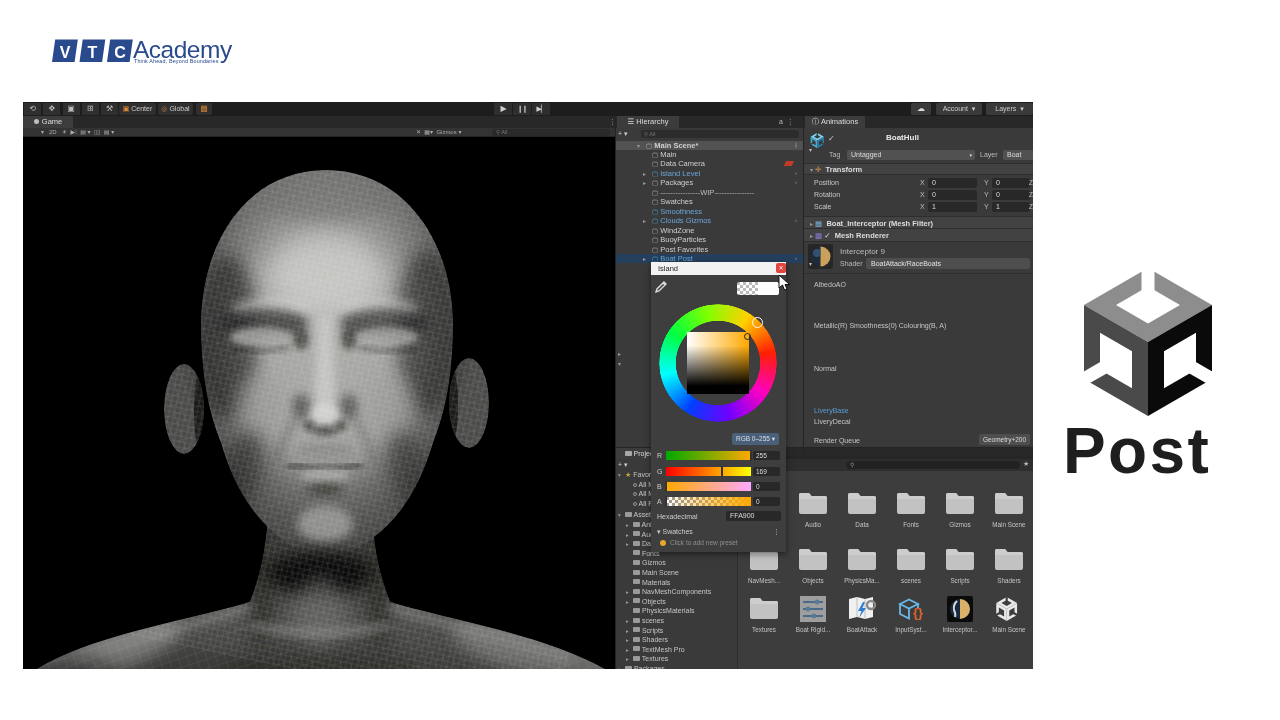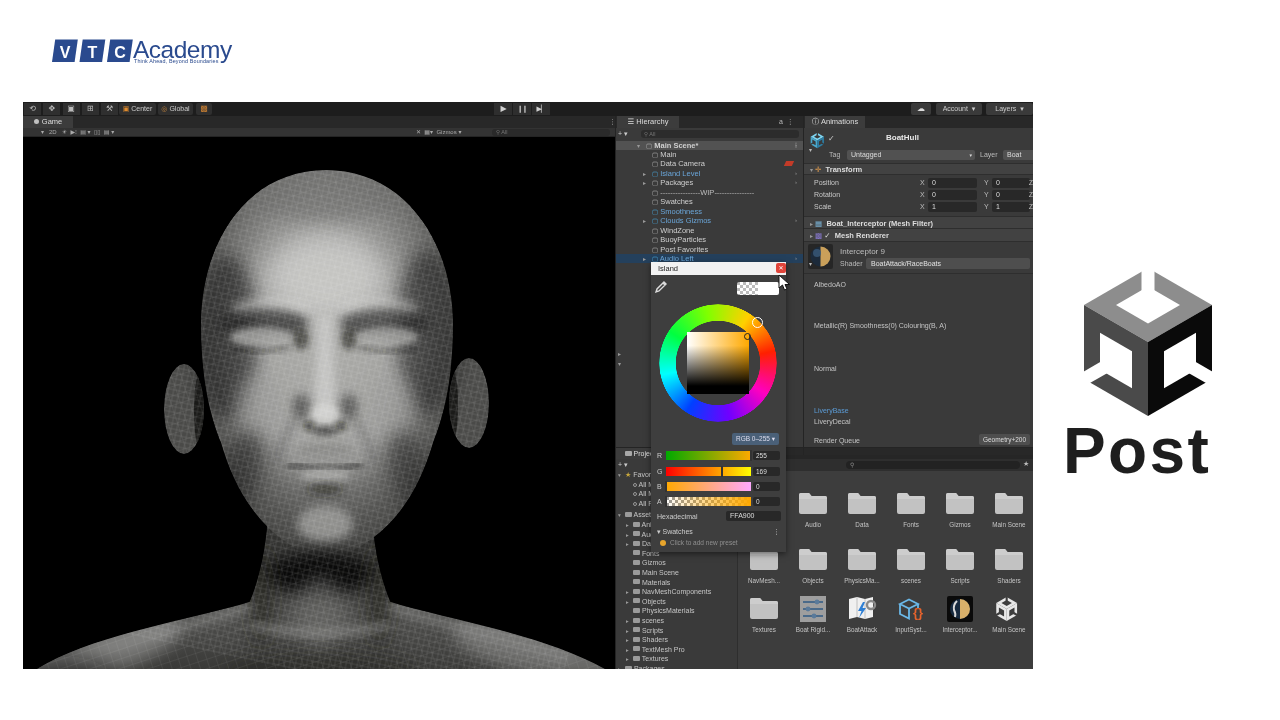--- a/index.html
+++ b/index.html
@@ -187,21 +187,21 @@
 <div style="position:absolute;left:592px;top:76.3px;width:188px;height:9.5px;color:#cfcfcf;font-size:7.5px;line-height:9.5px;white-space:nowrap;overflow:hidden;padding-left:28px"><span style="display:inline-block;width:9px;color:#999;font-size:6px">▸</span><span style="color:#b5b5b5;font-size:6.5px">▢</span> <span style="">Packages</span></div>
 <div style="position:absolute;left:772px;top:76.3px;width:8px;height:9.5px;color:#999;font-size:6px;line-height:9.5px">›</div>
 <div style="position:absolute;left:592px;top:85.8px;width:188px;height:9.5px;color:#bdbdbd;font-size:7.5px;line-height:9.5px;white-space:nowrap;overflow:hidden;padding-left:28px"><span style="display:inline-block;width:9px;color:#999;font-size:6px"></span><span style="color:#b5b5b5;font-size:6.5px">▢</span> <span style="">----------------WIP----------------</span></div>
 <div style="position:absolute;left:592px;top:95.2px;width:188px;height:9.5px;color:#cfcfcf;font-size:7.5px;line-height:9.5px;white-space:nowrap;overflow:hidden;padding-left:28px"><span style="display:inline-block;width:9px;color:#999;font-size:6px"></span><span style="color:#b5b5b5;font-size:6.5px">▢</span> <span style="">Swatches</span></div>
 <div style="position:absolute;left:592px;top:104.7px;width:188px;height:9.5px;color:#6aa5d8;font-size:7.5px;line-height:9.5px;white-space:nowrap;overflow:hidden;padding-left:28px"><span style="display:inline-block;width:9px;color:#999;font-size:6px"></span><span style="color:#49a8dd;font-size:6.5px">▢</span> <span style="">Smoothness</span></div>
 <div style="position:absolute;left:592px;top:114.1px;width:188px;height:9.5px;color:#6aa5d8;font-size:7.5px;line-height:9.5px;white-space:nowrap;overflow:hidden;padding-left:28px"><span style="display:inline-block;width:9px;color:#999;font-size:6px">▸</span><span style="color:#49a8dd;font-size:6.5px">▢</span> <span style="">Clouds Gizmos</span></div>
 <div style="position:absolute;left:772px;top:114.1px;width:8px;height:9.5px;color:#999;font-size:6px;line-height:9.5px">›</div>
 <div style="position:absolute;left:592px;top:123.6px;width:188px;height:9.5px;color:#cfcfcf;font-size:7.5px;line-height:9.5px;white-space:nowrap;overflow:hidden;padding-left:28px"><span style="display:inline-block;width:9px;color:#999;font-size:6px"></span><span style="color:#b5b5b5;font-size:6.5px">▢</span> <span style="">WindZone</span></div>
 <div style="position:absolute;left:592px;top:133.0px;width:188px;height:9.5px;color:#cfcfcf;font-size:7.5px;line-height:9.5px;white-space:nowrap;overflow:hidden;padding-left:28px"><span style="display:inline-block;width:9px;color:#999;font-size:6px"></span><span style="color:#b5b5b5;font-size:6.5px">▢</span> <span style="">BuoyParticles</span></div>
 <div style="position:absolute;left:592px;top:142.5px;width:188px;height:9.5px;color:#cfcfcf;font-size:7.5px;line-height:9.5px;white-space:nowrap;overflow:hidden;padding-left:28px"><span style="display:inline-block;width:9px;color:#999;font-size:6px"></span><span style="color:#b5b5b5;font-size:6.5px">▢</span> <span style="">Post Favorites</span></div>
-<div style="position:absolute;left:592px;top:151.9px;width:188px;height:9.5px;background:#24405c;color:#6aa5d8;font-size:7.5px;line-height:9.5px;white-space:nowrap;overflow:hidden;padding-left:28px"><span style="display:inline-block;width:9px;color:#999;font-size:6px">▸</span><span style="color:#49a8dd;font-size:6.5px">▢</span> <span style="">Audio Left</span></div>
+<div style="position:absolute;left:592px;top:151.9px;width:188px;height:9.5px;background:#24405c;color:#6aa5d8;font-size:7.5px;line-height:9.5px;white-space:nowrap;overflow:hidden;padding-left:28px"><span style="display:inline-block;width:9px;color:#999;font-size:6px">▸</span><span style="color:#49a8dd;font-size:6.5px">▢</span> <span style="">Boat Post</span></div>
 <div style="position:absolute;left:772px;top:151.9px;width:8px;height:9.5px;color:#999;font-size:6px;line-height:9.5px">›</div>
 <div style="position:absolute;left:770px;top:39px;width:8px;height:9px;color:#ccc;font-size:6px;line-height:9px">⋮</div>
 <div style="position:absolute;left:595px;top:248px;color:#999;font-size:6px">▸</div>
 <div style="position:absolute;left:595px;top:258px;color:#999;font-size:6px">▾</div>
 <div style="position:absolute;left:780px;top:14px;width:230px;height:12px;background:#282828"></div>
 <div style="position:absolute;left:782px;top:14px;width:60px;height:12px;background:#3c3c3c;color:#ddd;font-size:7.5px;line-height:12px;text-align:center">ⓘ Animations</div>
 <div style="position:absolute;left:780px;top:26px;width:230px;height:327px;background:#3a3a3a"></div>
 <svg class="a" style="left:786px;top:30px" width="17" height="17" viewBox="-8 -2 156 164">
       <polygon points="68.0,6.0 132.0,43.0 68.0,80.0 4.0,43.0" fill="#7fd6f2"></polygon>
       <polygon points="68.0,24.5 100.0,43.0 68.0,61.5 36.0,43.0" fill="#3a3a3a"></polygon>

